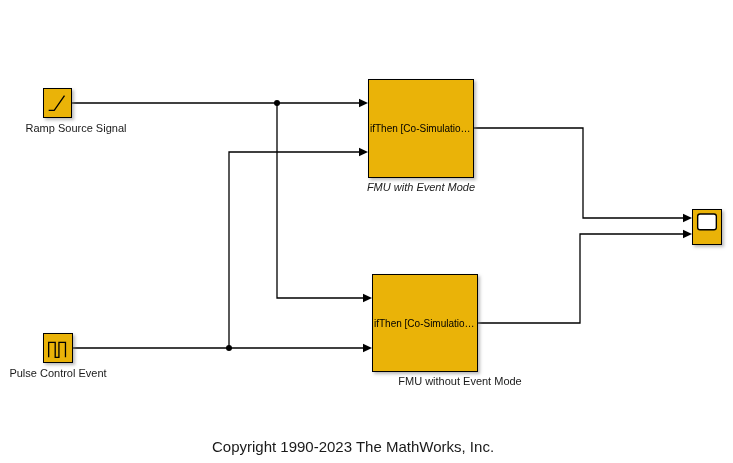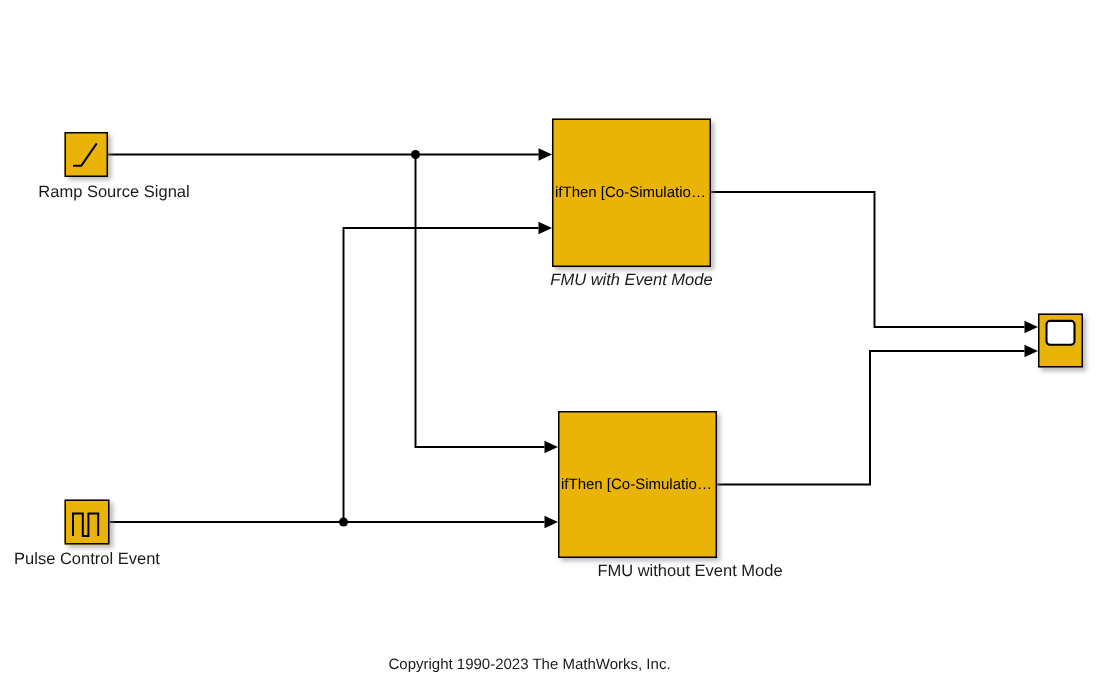--- a/index.html
+++ b/index.html
@@ -18,21 +18,21 @@
     transform: translateX(-50%);
     font-size: 18.5px;
     color: #000;
     white-space: nowrap;
   }
 
   .copyright {
     position: absolute;
     left: 353px; top: 438px;
     transform: translateX(-50%);
-    font-size: 10px;
+    font-size: 15px;
     color: #1a1a1a;
     white-space: nowrap;
   }
 
   .wires {
     position: absolute; left: 0; top: 0;
     width: 733px; height: 463px;
   }
   .wires polyline, .wires path {
     fill: none;

